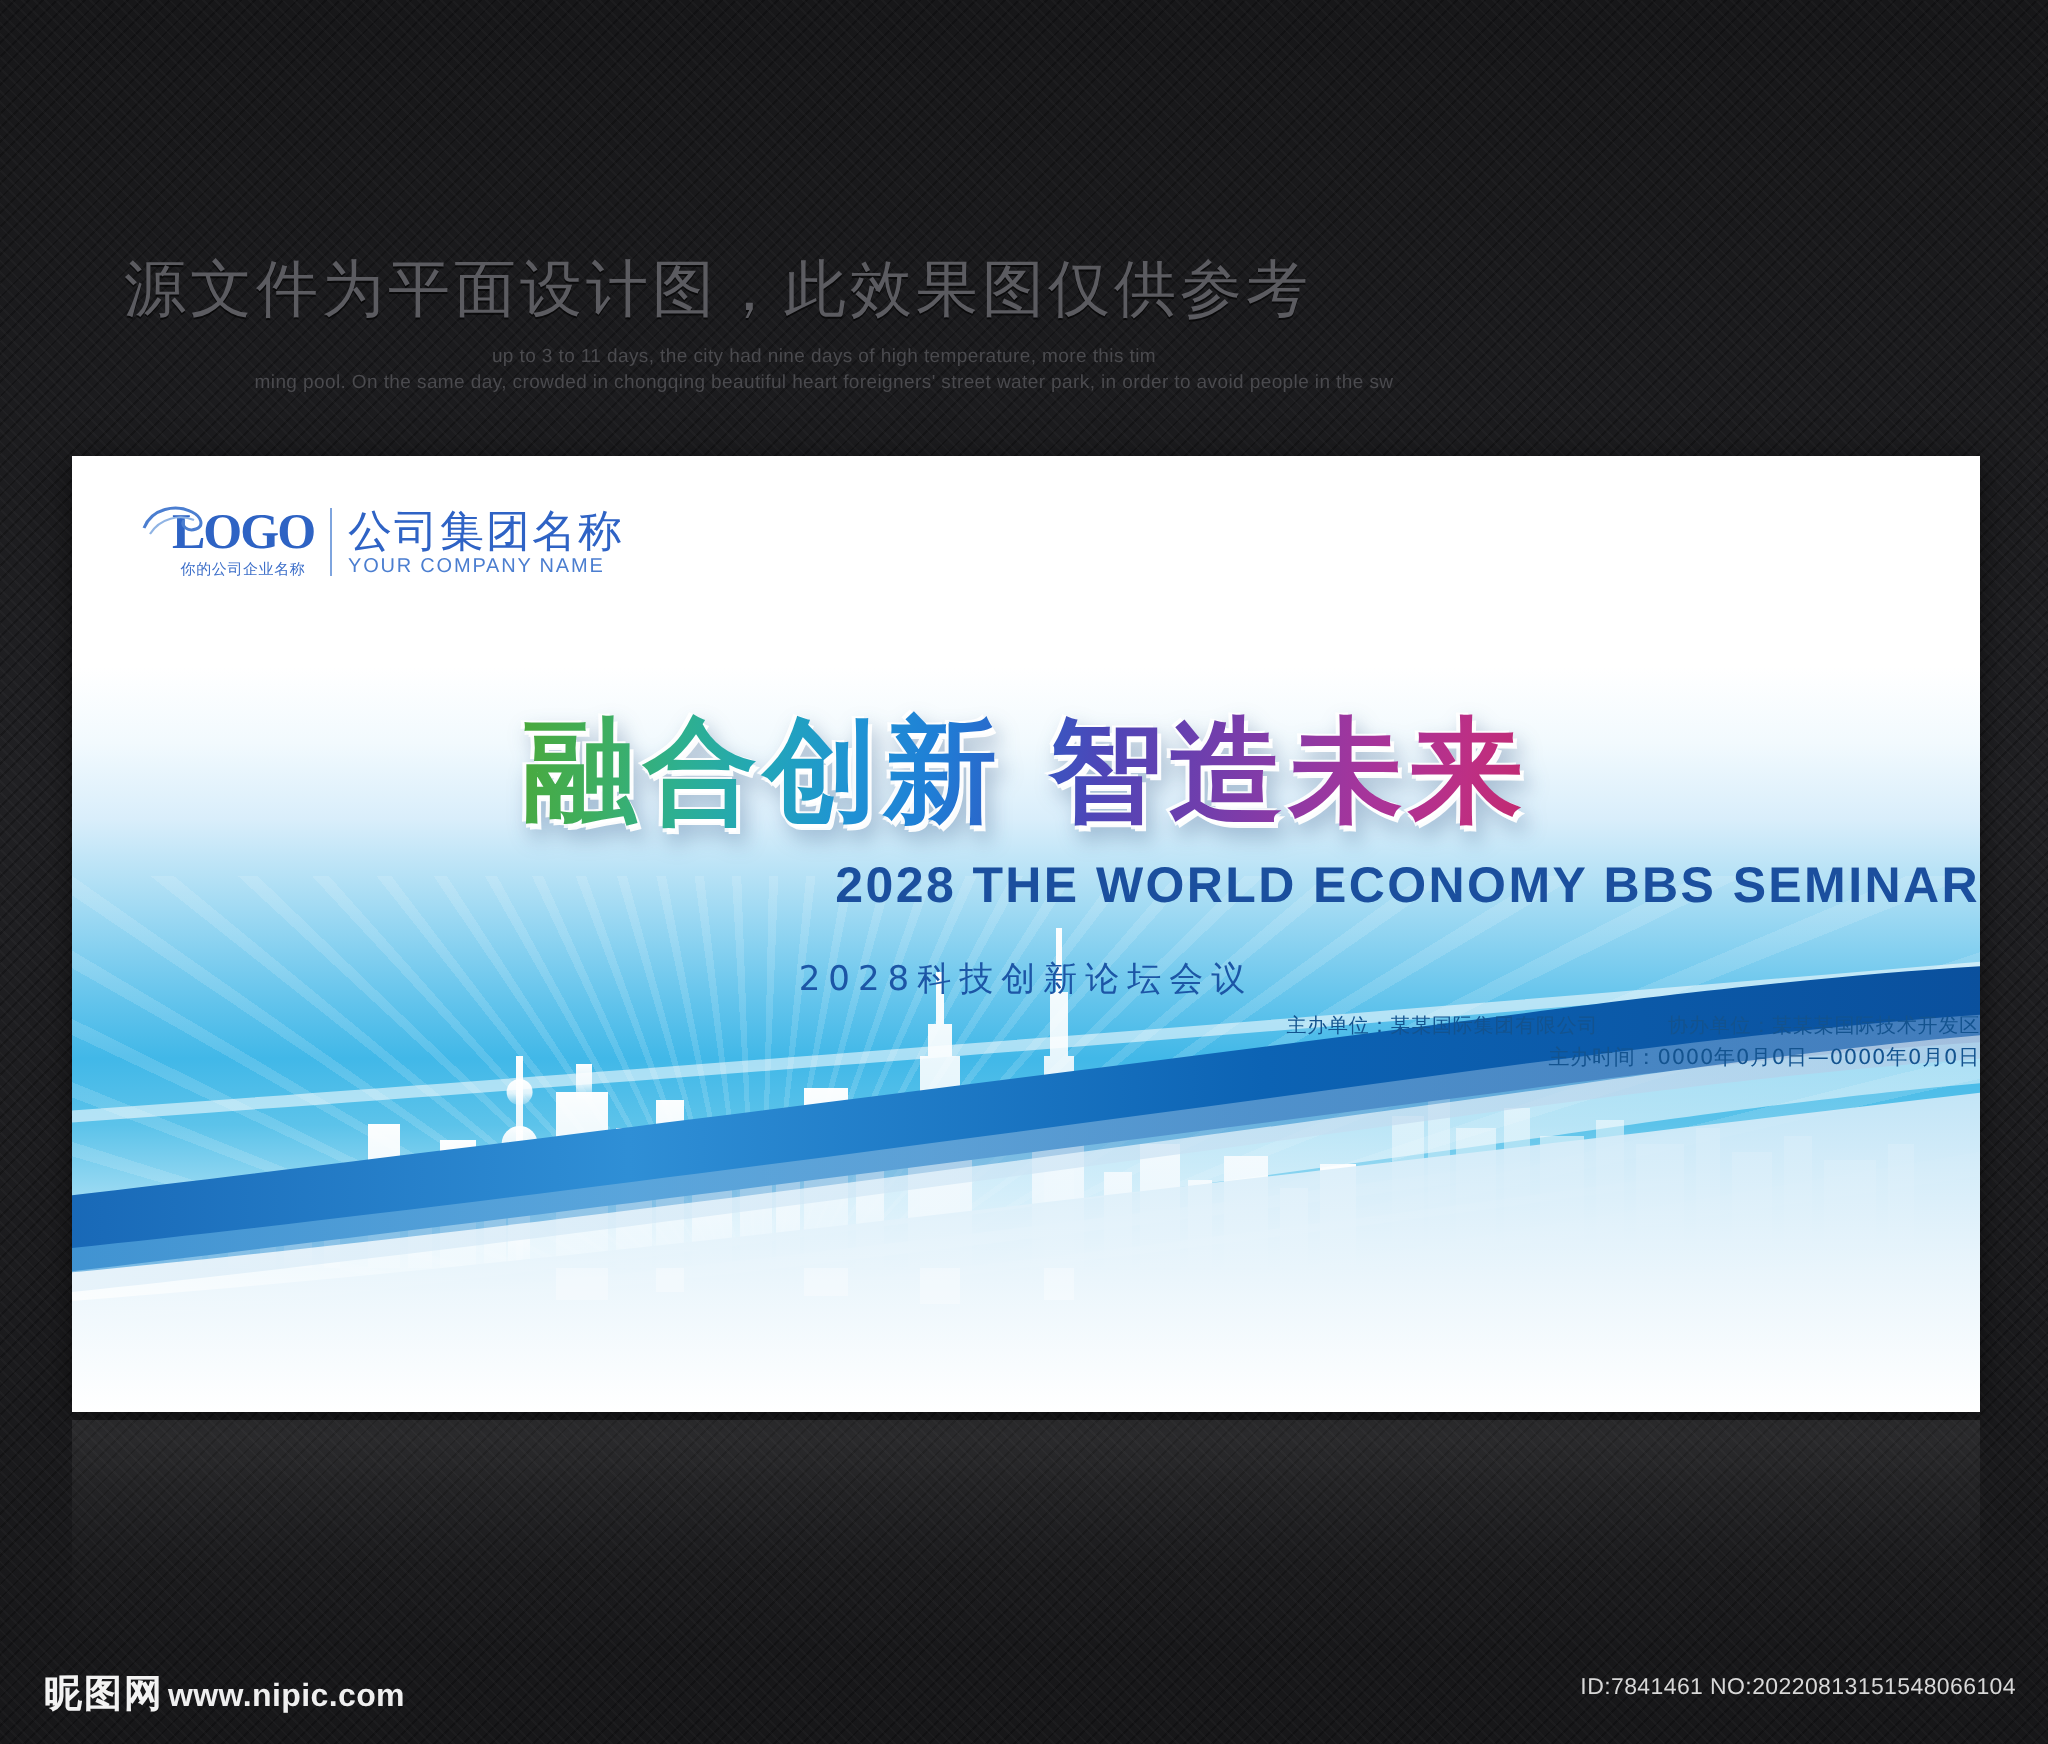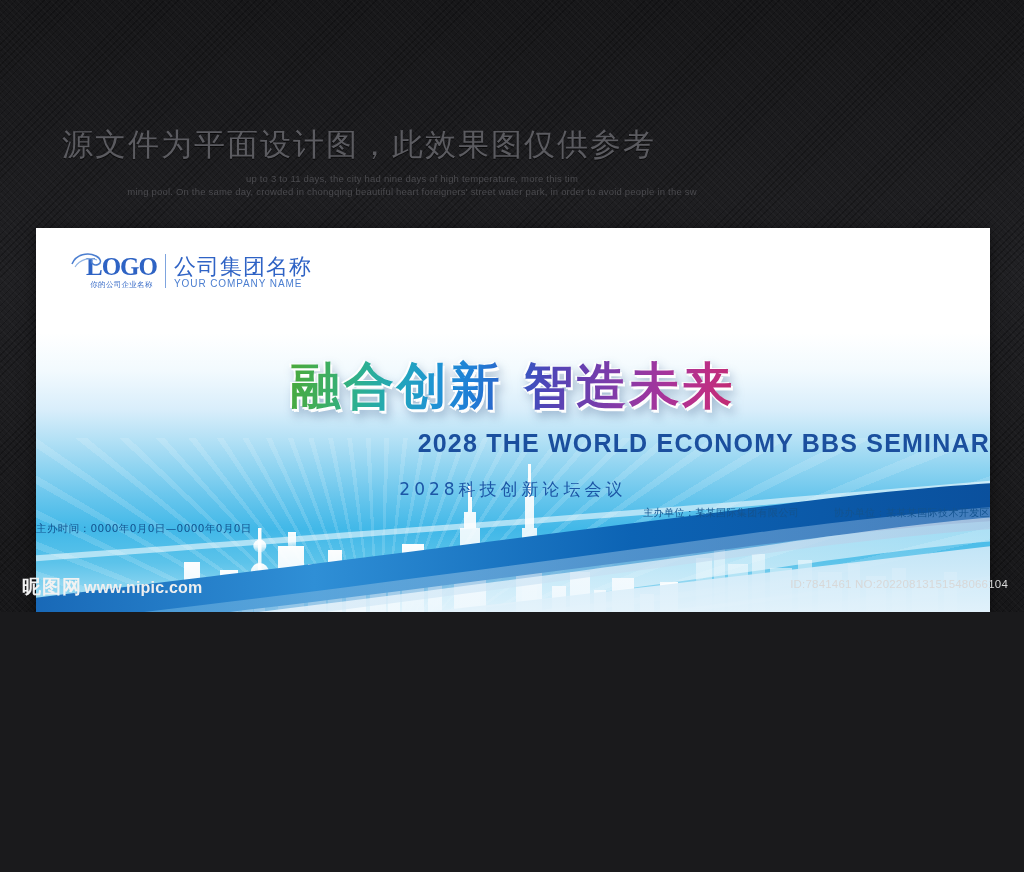--- a/index.html
+++ b/index.html
@@ -3,21 +3,21 @@
 <meta charset="utf-8">
 <style>
   html,body{margin:0;padding:0;}
   body{
     width:1024px;height:872px;overflow:hidden;
     font-family:"Liberation Sans","DejaVu Sans",sans-serif;
     background:#1a1a1c;
   }
   
   #page{
-    position:relative;width:1024px;height:612px;overflow:hidden;
+    position:relative;width:1024px;height:872px;overflow:hidden;
     background:
       repeating-linear-gradient(45deg, rgba(255,255,255,.022) 0 1px, rgba(0,0,0,0) 1px 4px),
       repeating-linear-gradient(-45deg, rgba(0,0,0,.25) 0 1px, rgba(0,0,0,0) 1px 5px),
       linear-gradient(180deg,#171719 0%,#202023 45%,#171719 100%);
   }
 
   
   #note-wrap{position:absolute;left:62px;top:124px;width:700px;}
   #note-cn{
     font-size:31px;letter-spacing:2px;color:#5b5b60;
@@ -74,21 +74,21 @@
     font-family:"DejaVu Sans","Liberation Sans",sans-serif;
   }
   #logo-en{
     font-size:10px;color:#4b7ed0;letter-spacing:.9px;margin-top:1px;
   }
 
   
   #headline{
     position:absolute;left:0;top:118px;width:954px;text-align:center;
     font-family:"DejaVu Sans","Liberation Sans",sans-serif;
-    font-weight:bold;font-size:50px;line-height:80px;letter-spacing:3px;
+    font-weight:bold;font-size:57px;line-height:80px;letter-spacing:3px;
     white-space:nowrap;
   }
   #headline .grad{
     background:linear-gradient(100deg,
       #4aa93a 0%, #3fae5e 8%, #2eb08f 16%, #22a7b8 24%,
       #1f93d4 33%, #1f7ed6 41%, #2f5fc6 49%, #4d46b8 57%,
       #6b3fae 66%, #8a3aa6 75%, #a8349a 84%, #bd2f84 93%, #c22a6e 100%);
     -webkit-background-clip:text;background-clip:text;color:transparent;
     -webkit-text-fill-color:transparent;
     filter:drop-shadow(2px 3px 0 rgba(255,255,255,.95))
@@ -107,21 +107,21 @@
     font-size:17px;color:#1c56a6;letter-spacing:4px;white-space:nowrap;
     font-family:"DejaVu Sans","Liberation Sans",sans-serif;
   }
   #org-line{
     position:absolute;left:0;top:278px;width:954px;text-align:right;
     font-size:10px;color:#13538f;letter-spacing:.4px;white-space:nowrap;
     font-family:Liberation Mono, monospace;
   }
   #org-line .gap{display:inline-block;width:22px;}
   #time-line{
-    position:absolute;left:0;top:294px;width:954px;text-align:left;
+    position:absolute;left:0;top:294px;width:954px;text-align:right;
     font-size:10.5px;color:#13538f;letter-spacing:.4px;white-space:nowrap;
     font-family:"DejaVu Sans","Liberation Sans",sans-serif;
   }
 
   
   #reflection{
     position:absolute;left:36px;top:710px;width:954px;height:120px;
     background:linear-gradient(180deg,
       rgba(255,255,255,.085) 0%,
       rgba(255,255,255,.045) 28%,

